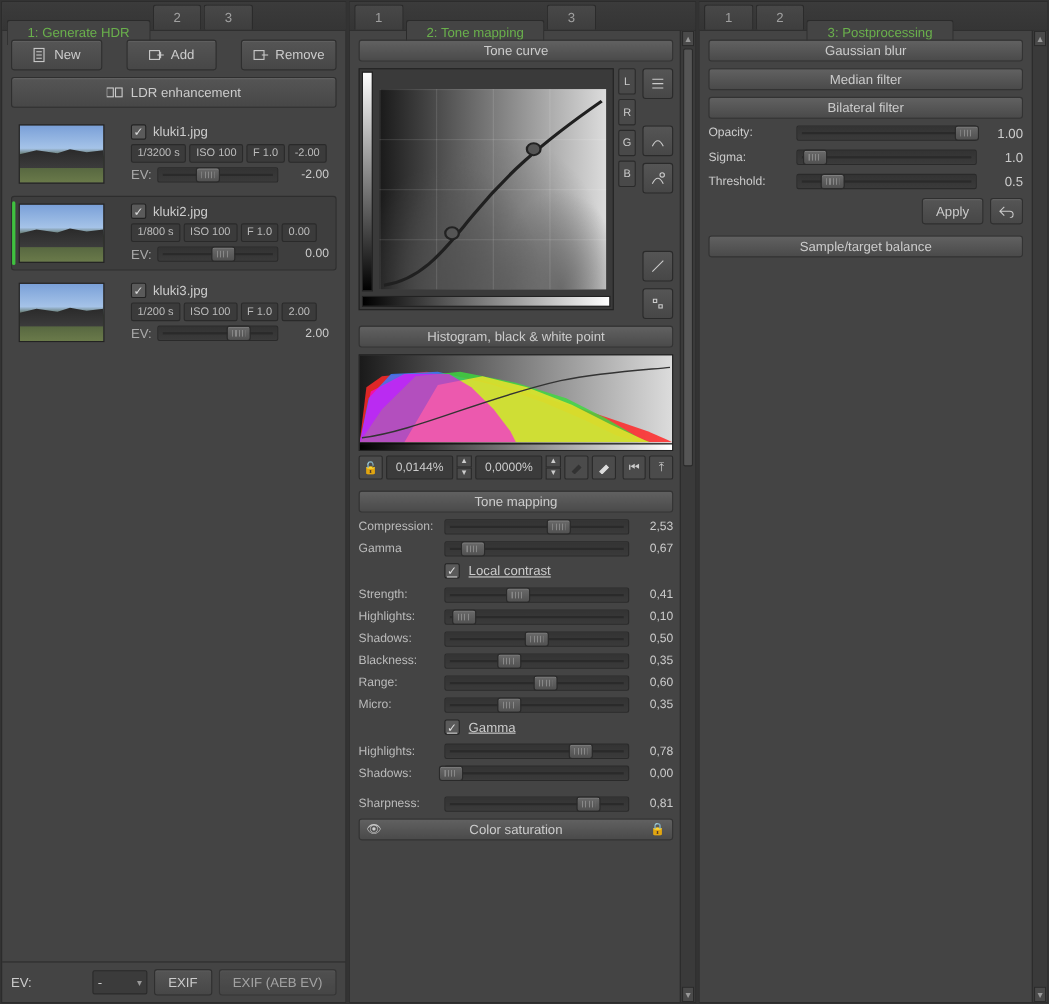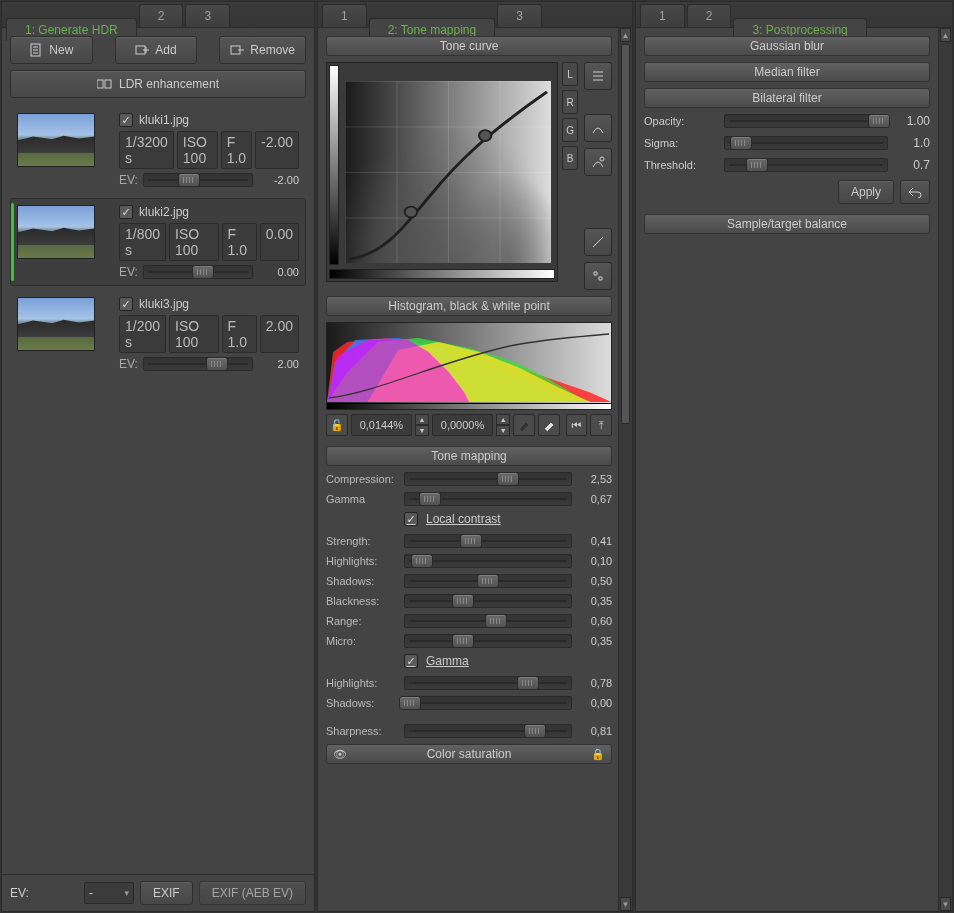--- a/index.html
+++ b/index.html
@@ -119,21 +119,21 @@
   .thumb-info{flex:1;display:flex;flex-direction:column;gap:4px;}
   .thumb-top{display:flex;align-items:center;gap:6px;}
   .chk{
     width:14px;height:14px;border:1px solid #222;border-radius:2px;
     background:#5a5a5a;display:inline-flex;align-items:center;justify-content:center;
     cursor:pointer;
   }
   .chk.checked::after{content:"✓";font-size:11px;color:#ddd;}
   .badge-row{display:flex;gap:3px;}
   .badge{
-    font-size:14px;padding:2px 5px;border:1px solid #2a2a2a;border-radius:2px;
+    font-size:10px;padding:2px 5px;border:1px solid #2a2a2a;border-radius:2px;
     background:#3b3b3b;color:#bbb;
   }
   .ev-row{display:flex;align-items:center;gap:6px;}
   .ev-row .label{width:18px;color:#aaa;}
   .slider{
     flex:1;height:14px;position:relative;
     background:linear-gradient(to bottom,#333,#3a3a3a);
     border:1px solid #2a2a2a;border-radius:2px;
   }
   .slider .track{
@@ -609,21 +609,21 @@
             <div class="knob" style="left:calc(10% - 11px)"></div>
           </div>
         <span class="pval">1.0</span>
       </div>
       <div class="pp-row">
         <span class="plabel">Threshold:</span>
         <div class="slider">
             <div class="track"></div>
             <div class="knob" style="left:calc(20% - 11px)"></div>
           </div>
-        <span class="pval">0.7</span>
+        <span class="pval">0.5</span>
       </div>
       <div class="apply-row">
         <div class="btn btn-small">Apply</div>
         <div class="btn btn-small" style="width:30px;padding:0">
           <svg width="14" height="12">
               <path d="M5 2 L1 6 L5 10 M1 6 H10 A3 3 0 0 1 10 12" stroke="#ccc" fill="none"></path>
             </svg>
         </div>
       </div>
 

